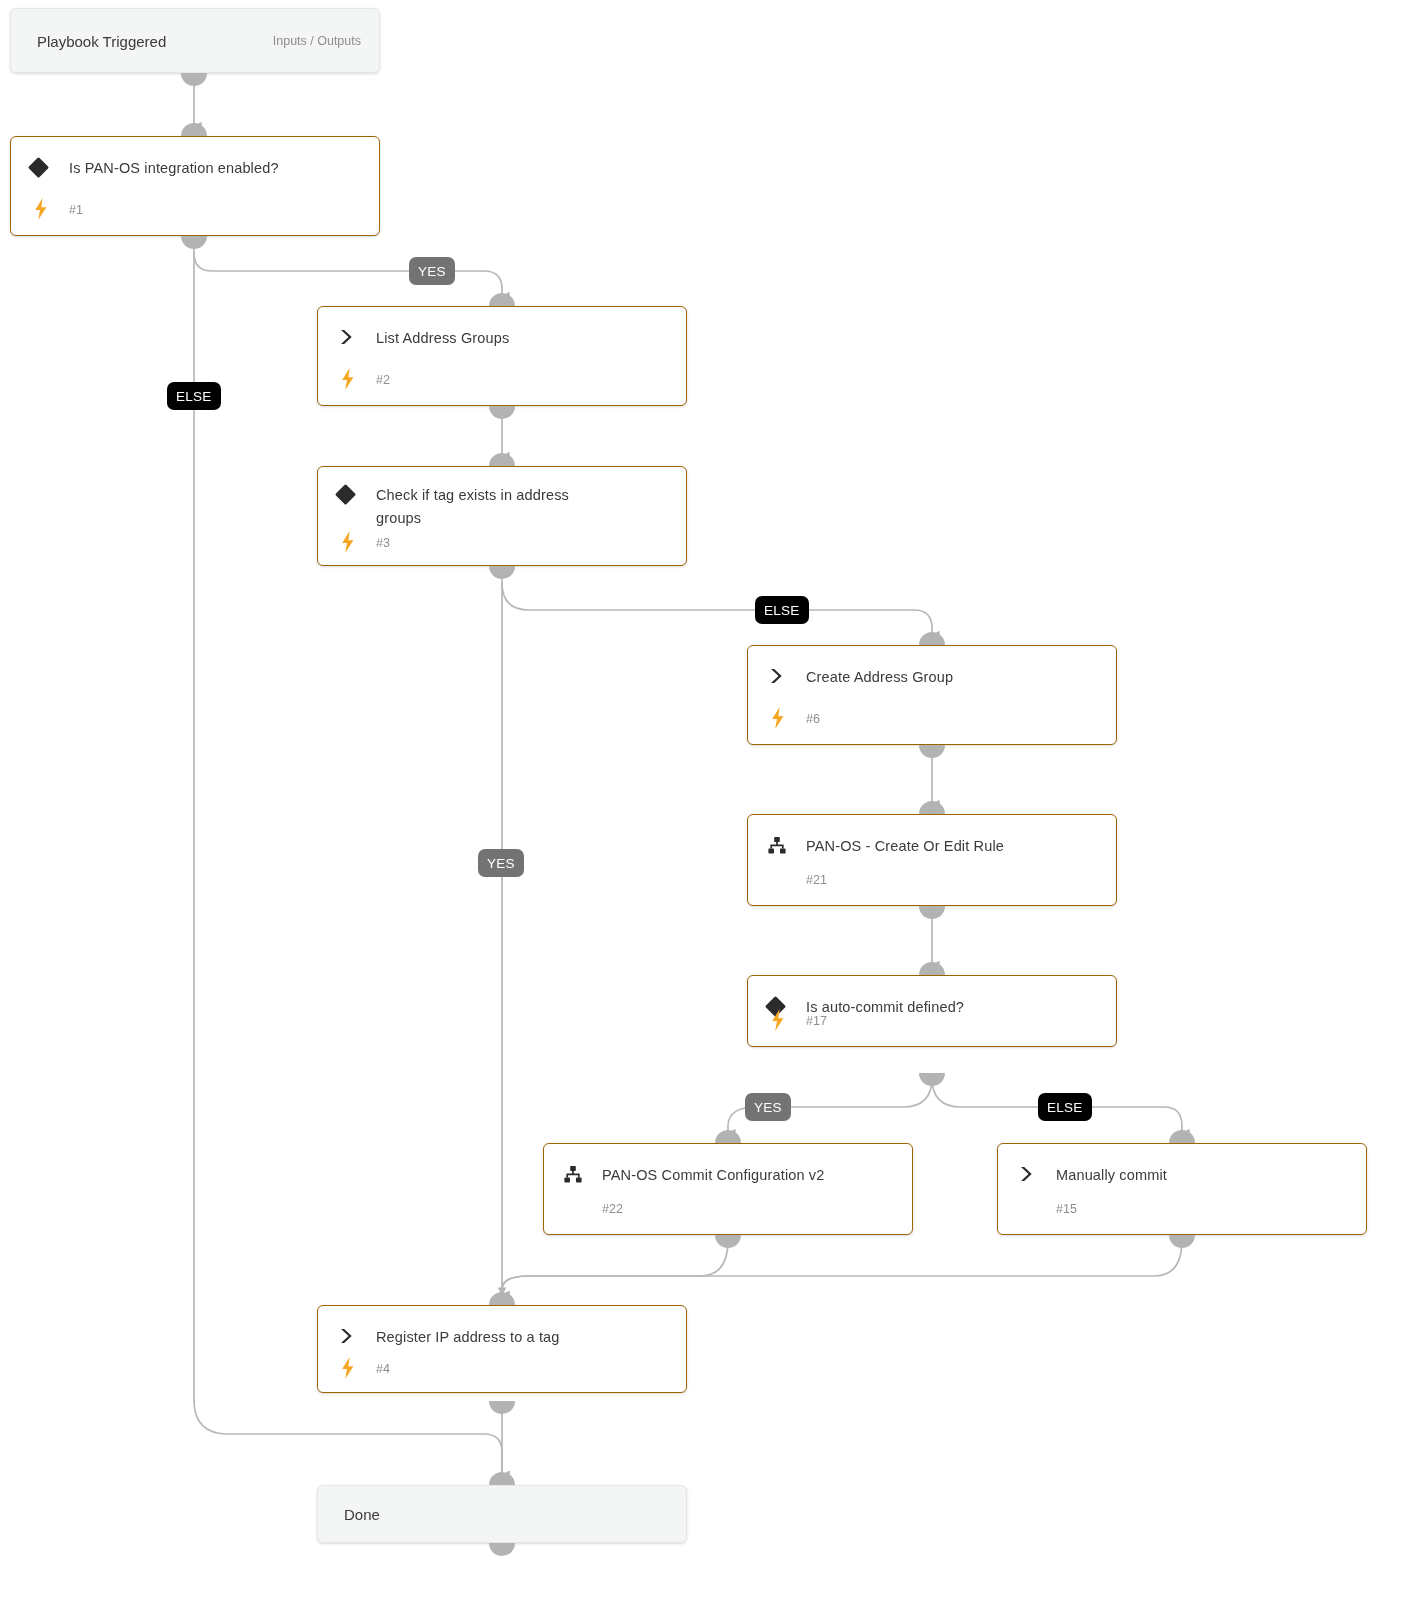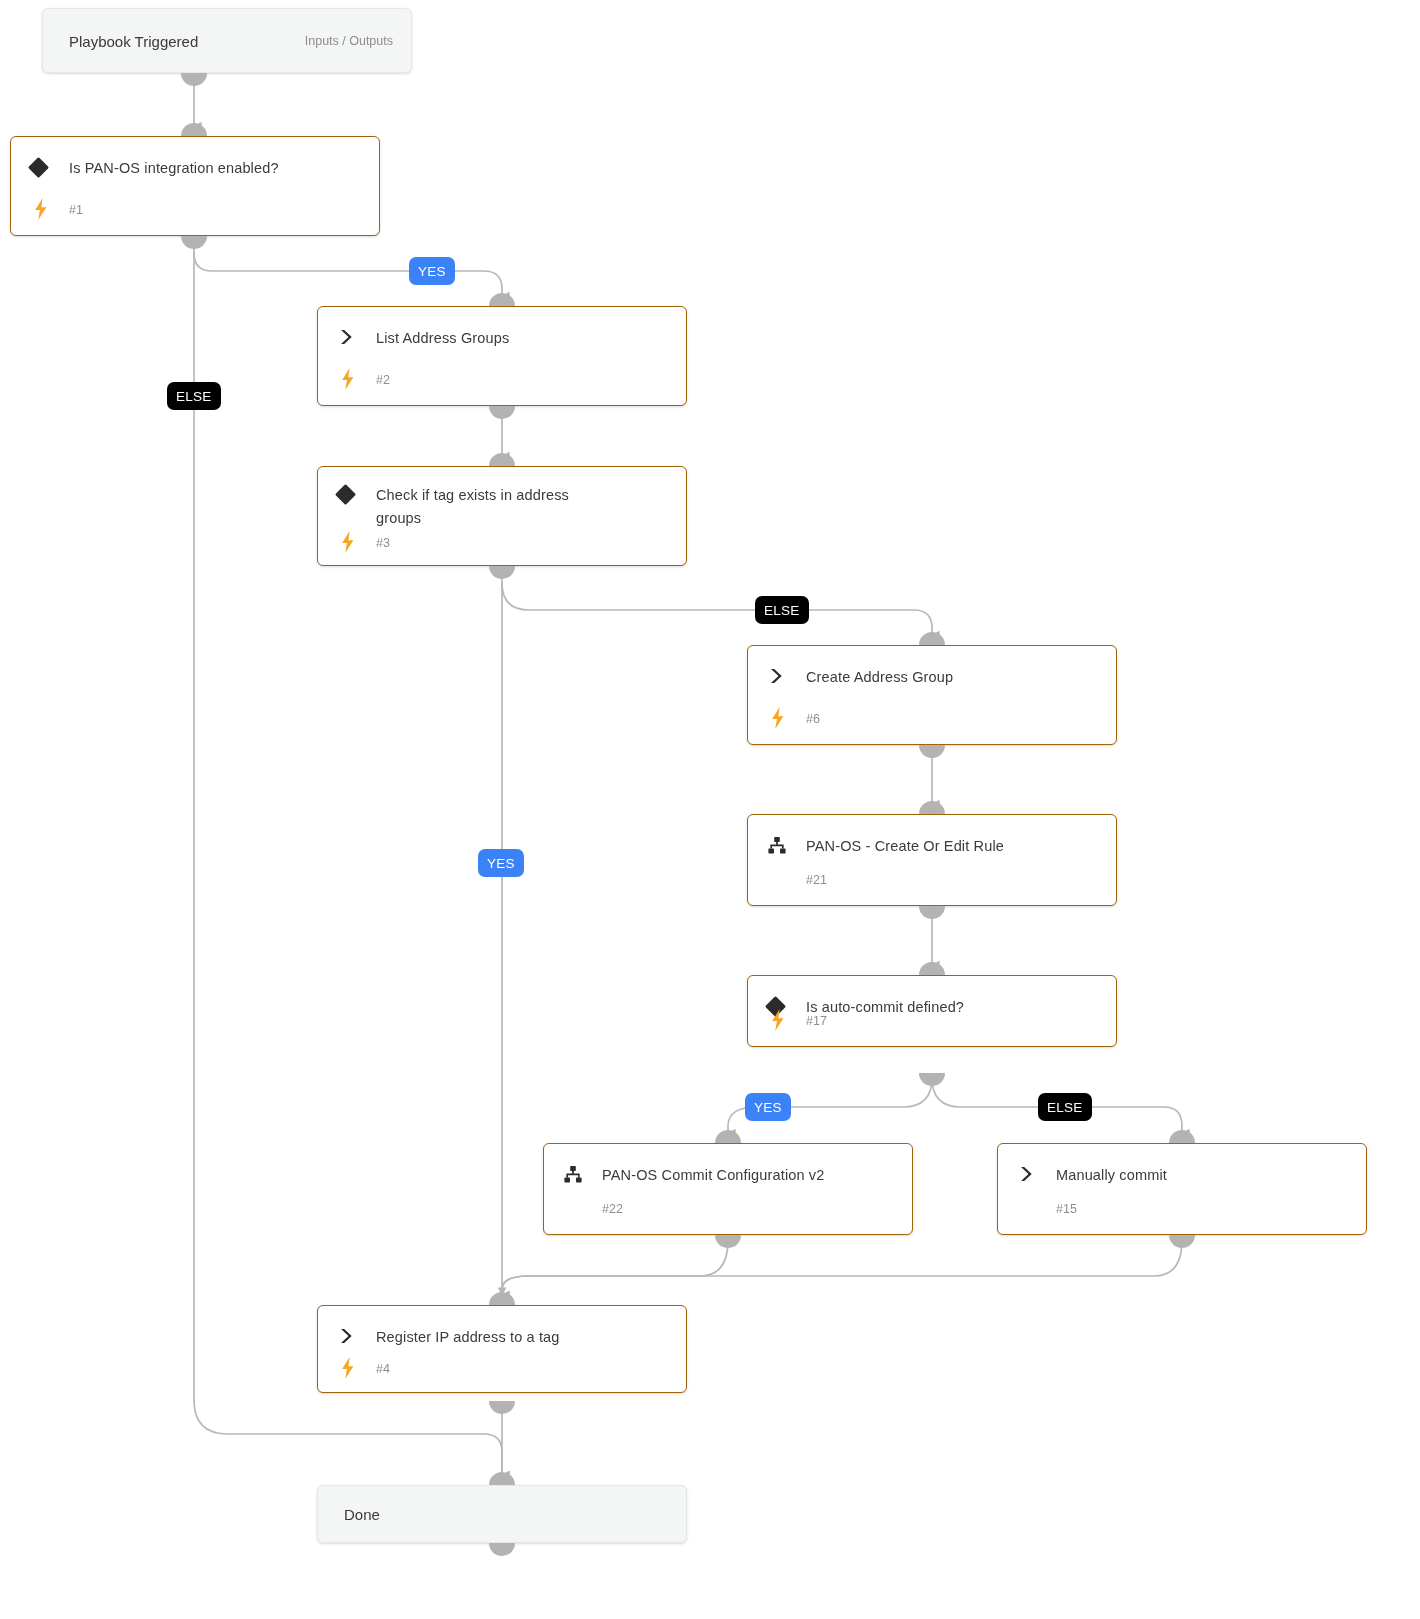--- a/index.html
+++ b/index.html
@@ -134,21 +134,21 @@
     border-radius: 7px;
     display: flex;
     align-items: center;
     justify-content: center;
     font-size: 13.5px;
     color: #ffffff;
     letter-spacing: 0.02em;
     z-index: 8;
     box-sizing: border-box;
   }
-  .badge.yes { background: #3b82f6; }
+  .badge.yes { background: #737373; }
   .badge.else { background: #000000; }
 
   
   .diamond {
     width: 15px;
     height: 15px;
     background: #2b2b2b;
     transform: rotate(45deg);
     border-radius: 1.5px;
   }
@@ -192,21 +192,21 @@
       <path d="M932,1078 Q932,1107 961,1107 L1164,1107 Q1182,1107 1182,1126 L1182,1133" marker-end="url(#arw)"></path>
 
       <path d="M728,1240 Q728,1276 700,1276 L528,1276 Q502,1276 502,1290 L502,1295" marker-end="url(#arw)"></path>
 
       <path d="M1182,1240 Q1182,1276 1154,1276 L528,1276 Q502,1276 502,1290 L502,1295" marker-end="url(#arw)"></path>
 
       <path d="M502,1406 L502,1475" marker-end="url(#arw)"></path>
     </g>
   </svg>
 
-  <div class="node terminal" style="left:10px; top:8px; width:370px; height:65px;margin-left:32px;">
+  <div class="node terminal" style="left:10px; top:8px; width:370px; height:65px;">
     <span class="terminal-label">Playbook Triggered</span>
     <span class="terminal-link">Inputs / Outputs</span>
   </div>
   <div class="nub bottom" style="left:181px; top:73px;"></div>
 
   <div class="nub top" style="left:181px; top:123px;"></div>
   <div class="node" style="left:10px; top:136px; width:370px; height:100px;">
     <div class="node-title-row">
       <span class="node-icon">
           <i class="diamond"></i>

